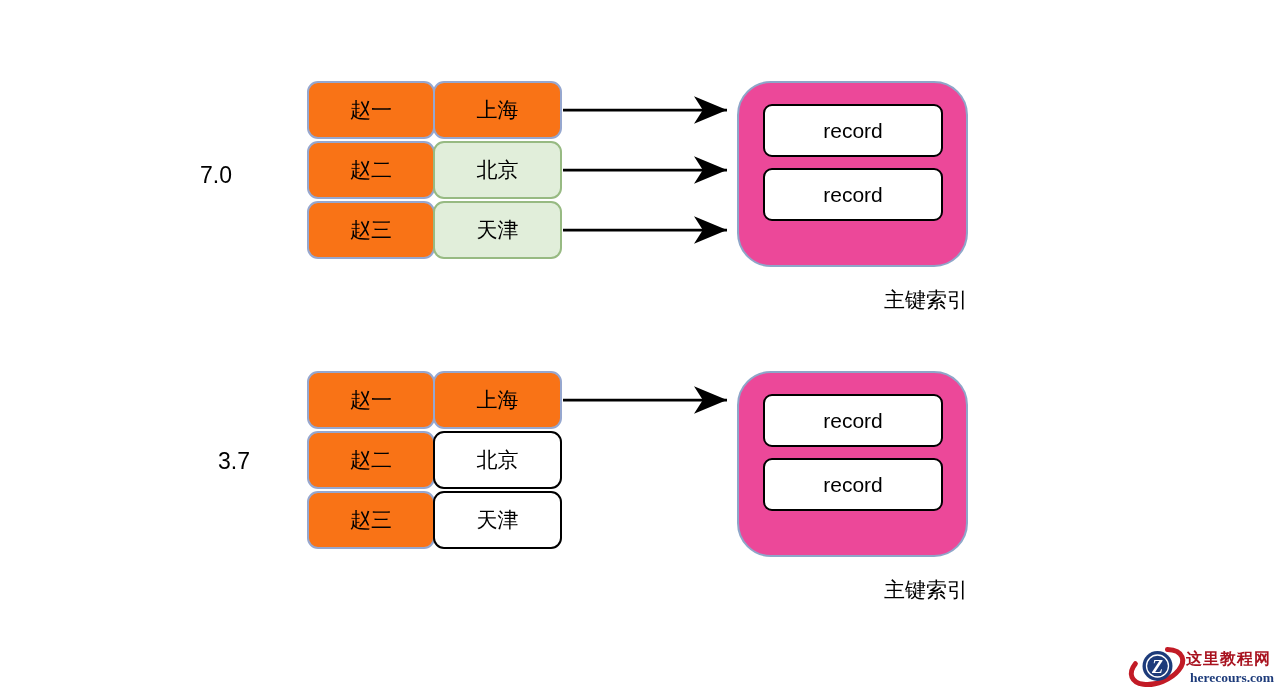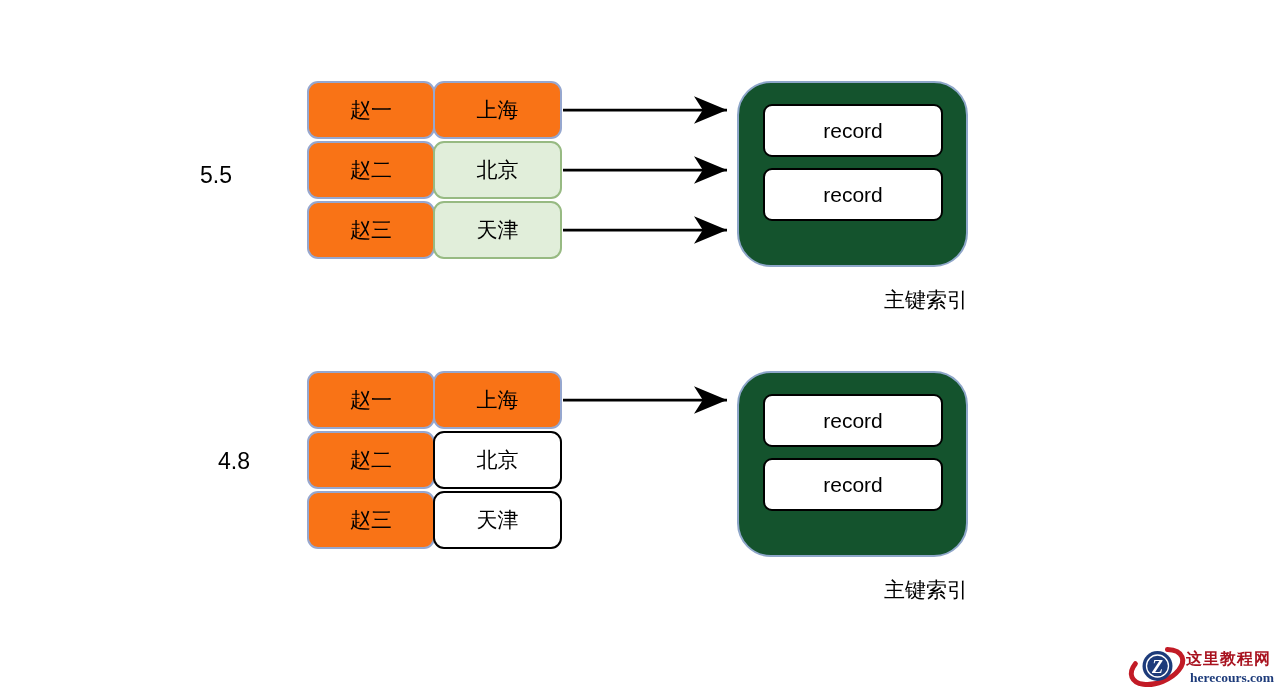--- a/index.html
+++ b/index.html
@@ -37,21 +37,21 @@
   }
   .cell.blue  { background: #f97316; border-color: #96a7cf; font-family: Liberation Mono, monospace; }
   .cell.green { background: #e1eeda; border-color: #97ba82; }
   .cell.white { background: #ffffff; border-color: #000000; }
 
   
   .index-container {
     position: absolute;
     width: 231px;
     height: 186px;
-    background: #14532d;
+    background: #ec4899;
     border: 2px solid #8ea6c9;
     border-radius: 34px;
   }
   .record {
     position: absolute;
     left: 24px;
     width: 180px;
     height: 53px;
     background: #ffffff;
     border: 2px solid #000000;
@@ -117,40 +117,40 @@
   </g>
   <g>
     <line x1="563" y1="230" x2="727" y2="230" stroke="#000" stroke-width="2.75" marker-end="url(#arrowhead)"></line>
   </g>
   <g>
     <line x1="563" y1="400" x2="727" y2="400" stroke="#000" stroke-width="2.75" marker-end="url(#arrowhead)"></line>
   </g>
 </svg>
 
 <div>
-  <span class="version-label" style="left:200px; top:162px;">5.5</span>
+  <span class="version-label" style="left:200px; top:162px;">7.0</span>
 
   <div class="cell blue" style="left:307px; top:81px;">赵一</div>
   <div class="cell blue" style="left:433px; top:81px; width:129px;">上海</div>
 
   <div class="cell blue" style="left:307px; top:141px;">赵二</div>
   <div class="cell green" style="left:433px; top:141px; width:129px;">北京</div>
 
   <div class="cell blue" style="left:307px; top:201px;">赵三</div>
   <div class="cell green" style="left:433px; top:201px; width:129px;">天津</div>
 
   <div class="index-container" style="left:737px; top:81px;">
     <div class="record" style="top:21px;">record</div>
     <div class="record" style="top:85px;">record</div>
   </div>
   <div class="caption" style="left:737px; top:286px;">主键索引</div>
 </div>
 
 <div>
-  <span class="version-label" style="left:218px; top:448px;">4.8</span>
+  <span class="version-label" style="left:218px; top:448px;">3.7</span>
 
   <div class="cell blue" style="left:307px; top:371px;">赵一</div>
   <div class="cell blue" style="left:433px; top:371px; width:129px;">上海</div>
 
   <div class="cell blue" style="left:307px; top:431px;">赵二</div>
   <div class="cell white" style="left:433px; top:431px; width:129px;">北京</div>
 
   <div class="cell blue" style="left:307px; top:491px;">赵三</div>
   <div class="cell white" style="left:433px; top:491px; width:129px;">天津</div>
 

